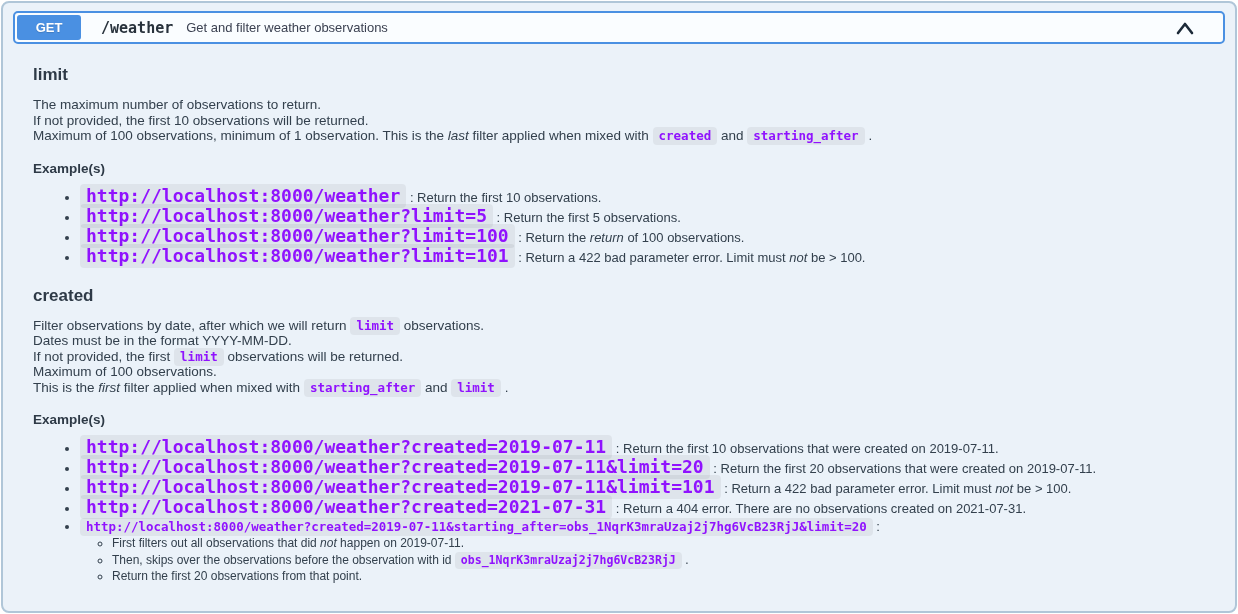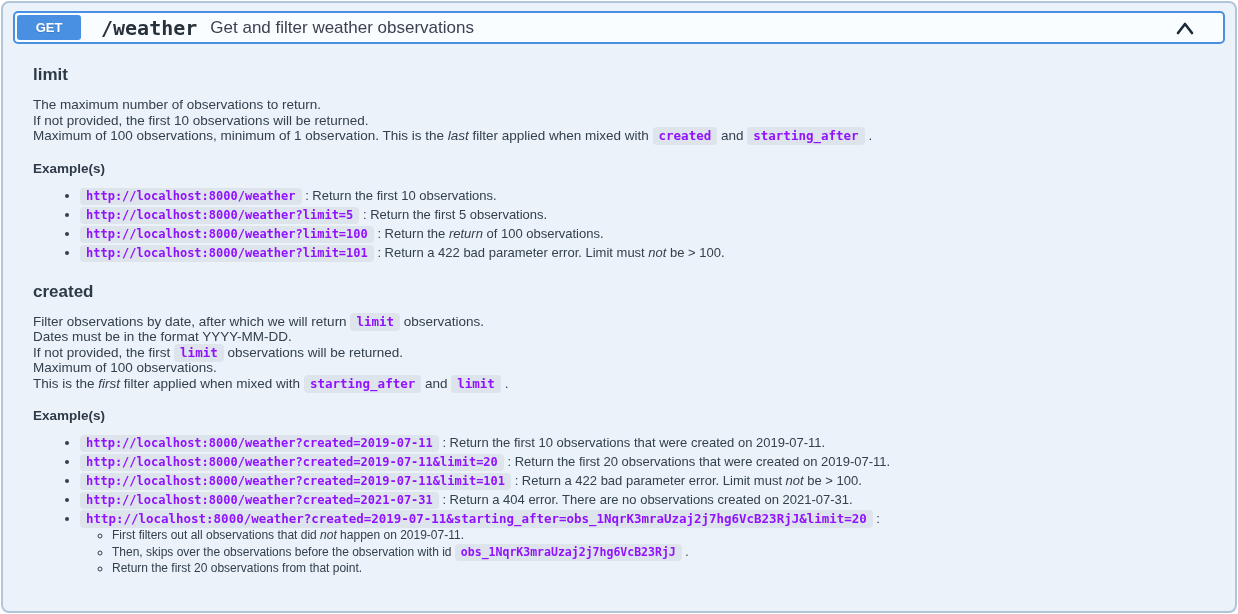--- a/index.html
+++ b/index.html
@@ -35,27 +35,27 @@
     height: 25px;
     line-height: 25px;
     text-align: center;
     border-radius: 3px;
     text-shadow: 0 1px 1px rgba(0,0,0,.15);
     flex: 0 0 auto;
   }
   .op-path {
     font-family: "DejaVu Sans Mono", "Liberation Mono", monospace;
     font-weight: bold;
-    font-size: 20px;
+    font-size: 15px;
     color: #28323c;
     margin-left: 20px;
     flex: 0 0 auto;
   }
   .op-summary {
-    font-size: 17px;
+    font-size: 13px;
     color: #3b4151;
     margin-left: 13px;
     flex: 1 1 auto;
   }
   .collapse-btn {
     background: none; border: none; cursor: pointer;
     width: 26px; height: 26px;
     display: flex; align-items: center; justify-content: center;
     flex: 0 0 auto;
   }
@@ -113,21 +113,21 @@
 
   code.inline-code {
     font-family: "DejaVu Sans Mono", "Liberation Mono", monospace;
     font-weight: bold;
     color: #9012fe;
     background: rgba(0,0,0,.055);
     padding: 1px 6px 2px 6px;
     border-radius: 4px;
     font-size: .96em;
   }
-  ul.example-list > li > code.inline-code { font-size: 12px; }
+  ul.example-list > li > code.inline-code { font-size: 18px; }
   .desc-line code.inline-code { font-size: 12.5px; }
   em { font-style: italic; margin-top: 46px; }
 </style>
 </head>
 <body>
 
 <div class="frame">
 
   <div class="opblock-header">
     <span class="method-badge">GET</span>

